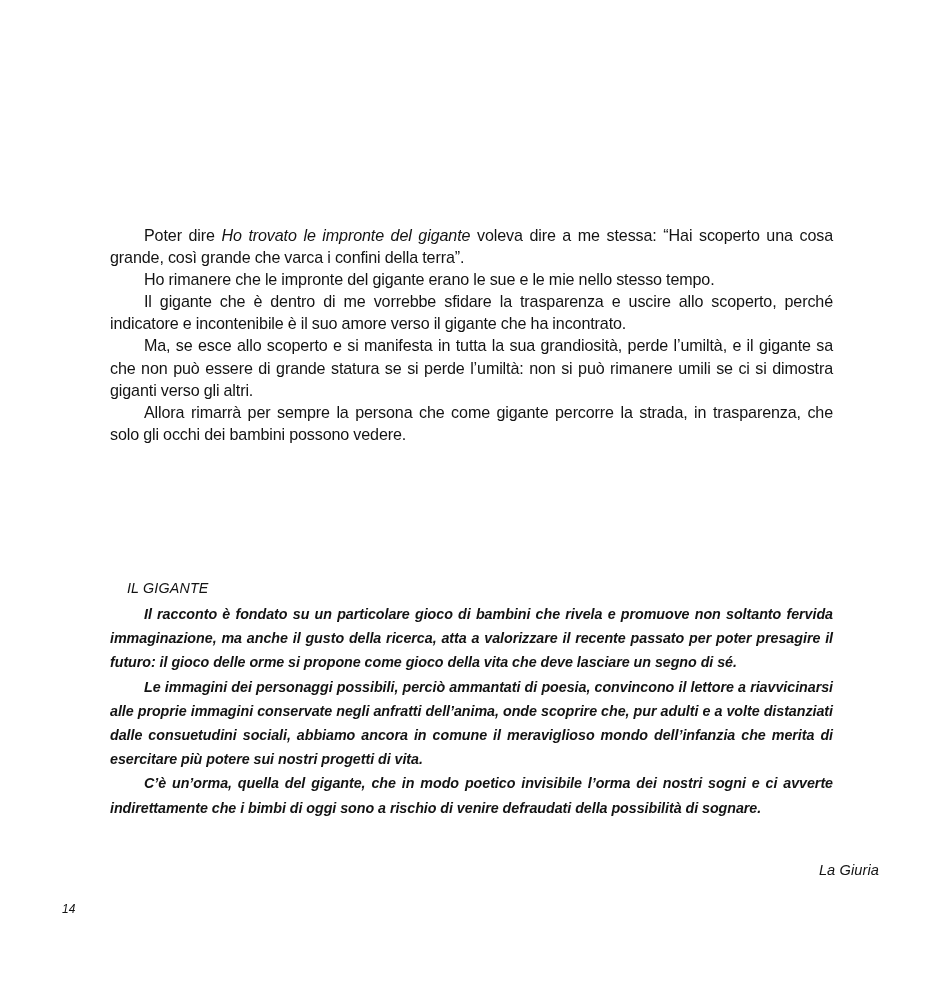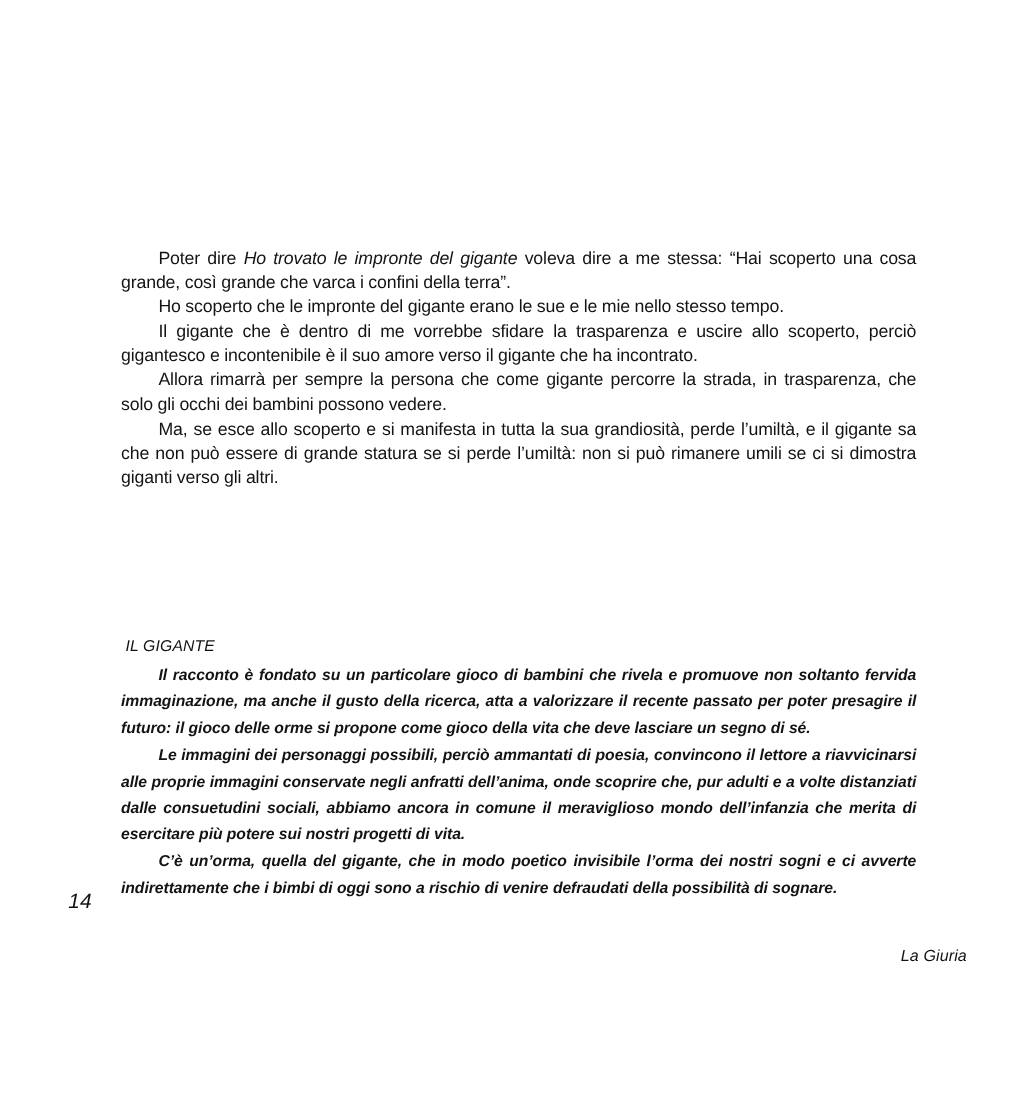--- a/index.html
+++ b/index.html
@@ -51,21 +51,21 @@
   
   .jury-block {
     position: absolute;
     left: 110px;
     top: 578px;
     width: 723px;
     font-style: italic;
   }
 
   .jury-title {
-    margin: 0 0 4px 4px;
+    margin: 0 0 4px 17px;
     font-size: 14.3px;
     line-height: 20px;
     letter-spacing: 0.15px;
     text-indent: 0;
     text-align: left;
   }
 
   .jury-block p.jp {
     margin: 0;
     text-align: justify;
@@ -74,23 +74,23 @@
     line-height: 24.2px;
     letter-spacing: -0.05px;
     text-indent: 34px;
     font-weight: bold;
   }
 
   
   .folio {
     position: absolute;
     left: 62px;
-    top: 810px;
+    top: 899px;
     font-style: italic;
-    font-size: 19px;
+    font-size: 12px;
     line-height: 20px;
     letter-spacing: 0.2px;
   }
 
   .signature {
     position: absolute;
     right: 108px;
     top: 847px;
     font-style: italic;
     font-size: 14.6px;
@@ -104,24 +104,24 @@
 <body>
 
 <div class="page">
 
   <div class="body-block">
 
     <p>
       <span>Poter dire </span><span class="ital">Ho trovato le impronte del gigante</span><span> voleva dire a me stessa: “Hai scoperto una cosa grande, così grande che varca i confini della terra”.</span>
     </p>
 
-    <p>Ho scoperto che le impronte del gigante erano le sue e le mie nello stesso tempo.</p>
-    <p>Il gigante che è dentro di me vorrebbe sfidare la trasparenza e uscire allo scoperto, perciò gigantesco e incontenibile è il suo amore verso il gigante che ha incontrato.</p>
+    <p>Ho rimanere che le impronte del gigante erano le sue e le mie nello stesso tempo.</p>
+    <p>Il gigante che è dentro di me vorrebbe sfidare la trasparenza e uscire allo scoperto, perché indicatore e incontenibile è il suo amore verso il gigante che ha incontrato.</p>
+    <p>Ma, se esce allo scoperto e si manifesta in tutta la sua grandiosità, perde l’umiltà, e il gigante sa che non può essere di grande statura se si perde l’umiltà: non si può rimanere umili se ci si dimostra giganti verso gli altri.</p>
     <p>Allora rimarrà per sempre la persona che come gigante percorre la strada, in trasparenza, che solo gli occhi dei bambini possono vedere.</p>
-    <p>Ma, se esce allo scoperto e si manifesta in tutta la sua grandiosità, perde l’umiltà, e il gigante sa che non può essere di grande statura se si perde l’umiltà: non si può rimanere umili se ci si dimostra giganti verso gli altri.</p>
 
   </div>
 
   <div class="jury-block">
 
     <p class="jury-title">IL GIGANTE</p>
 
     <p class="jp">Il racconto è fondato su un particolare gioco di bambini che rivela e promuove non soltanto fervida immaginazione, ma anche il gusto della ricerca, atta a valorizzare il recente passato per poter presagire il futuro: il gioco delle orme si propone come gioco della vita che deve lasciare un segno di sé.</p>
     <p class="jp">Le immagini dei personaggi possibili, perciò ammantati di poesia, convincono il lettore a riavvicinarsi alle proprie immagini conservate negli anfratti dell’anima, onde scoprire  che, pur adulti e a volte distanziati dalle consuetudini sociali, abbiamo ancora in comune il meraviglioso mondo dell’infanzia che merita di esercitare più potere sui nostri progetti di vita.</p>
     <p class="jp">C’è un’orma, quella del gigante, che in modo poetico invisibile l’orma dei nostri sogni e ci avverte indirettamente che i bimbi di oggi sono a rischio di venire defraudati della possibilità di sognare.</p>

